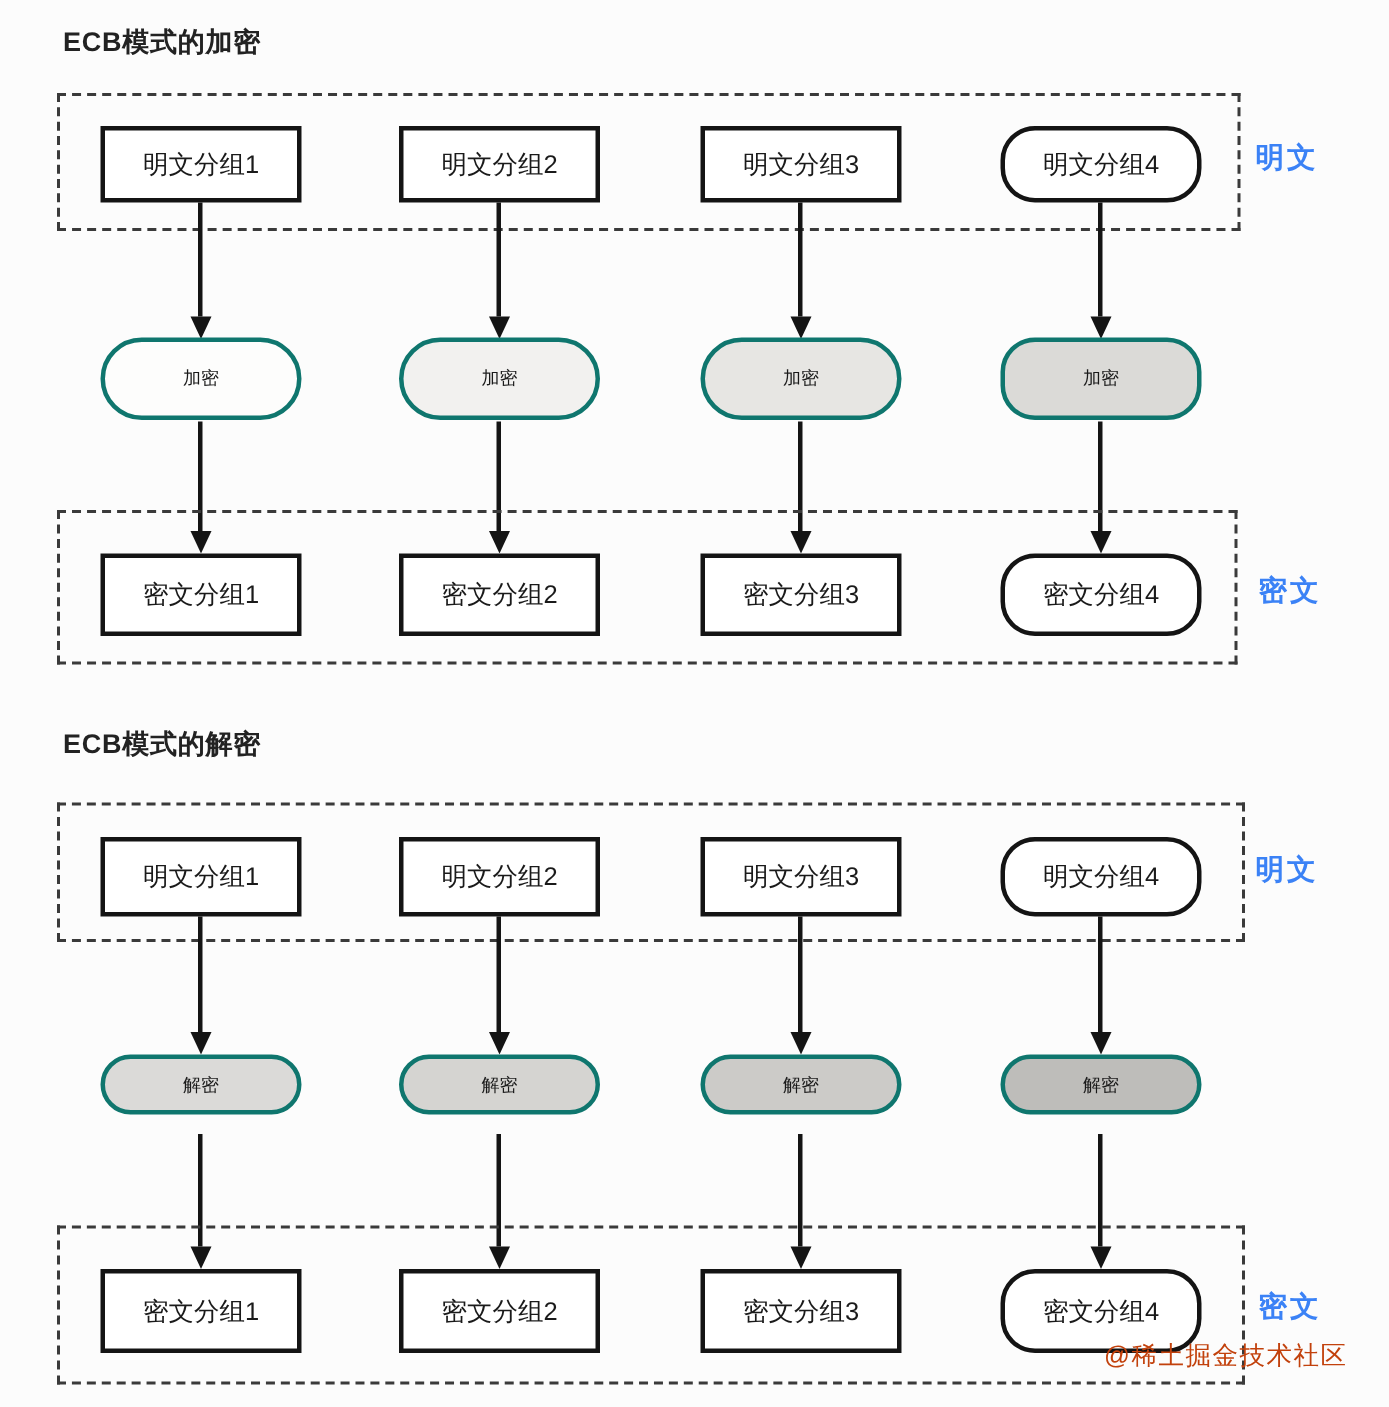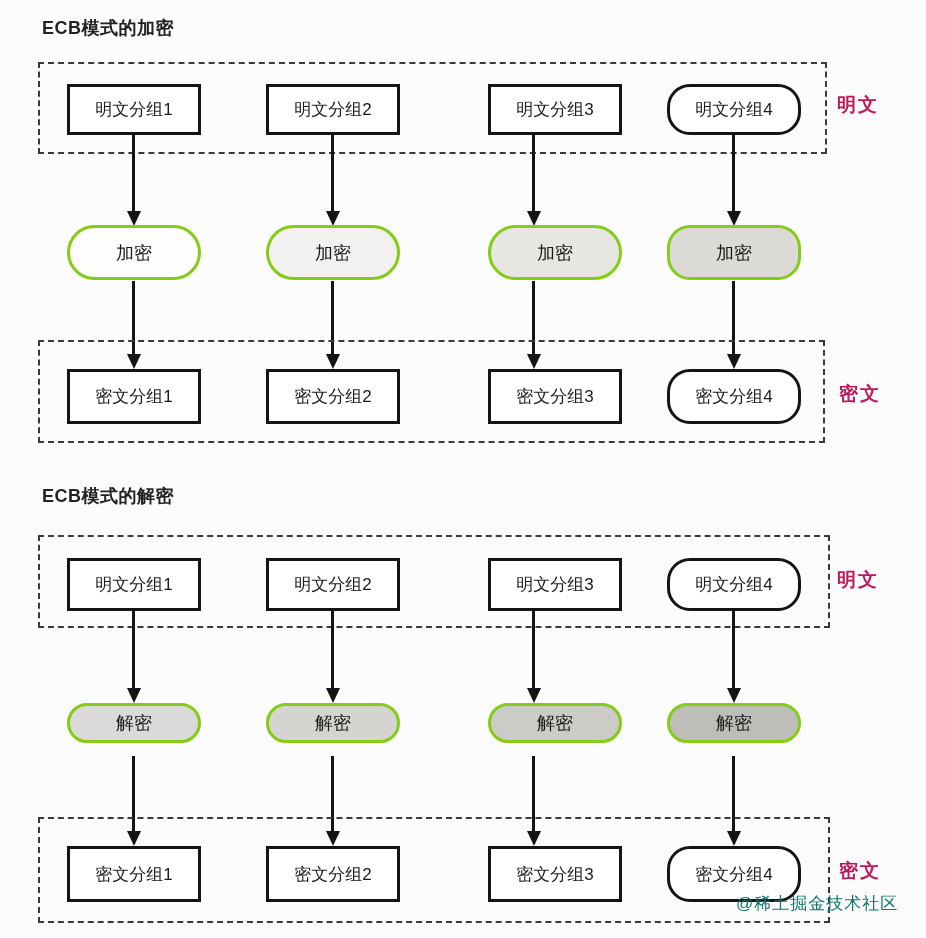--- a/index.html
+++ b/index.html
@@ -31,31 +31,31 @@
     display:flex; align-items:center; justify-content:center;
     font-size:17px; font-weight:500; white-space:nowrap;
   }
   .r1 { top:84px;  height:51px; }
   .r2 { top:369px; height:55px; }
   .r3 { top:558px; height:53px; }
   .r4 { top:846px; height:56px; }
 
   .pill {
     position:absolute; width:134px; box-sizing:border-box;
-    border:3px solid #84cc16; border-radius:28px;
+    border:3px solid #0f766e; border-radius:28px;
     display:flex; align-items:center; justify-content:center;
-    font-size:18px; font-weight:500; white-space:nowrap;text-align:right;
+    font-size:12px; font-weight:500; white-space:nowrap;text-align:right;
   }
   .p1 { top:225px; height:55px; }
   .p2 { top:703px; height:40px; }
 
-  .c0 { left:67px; }  .c1 { left:266px; } .c2 { left:488px; } .c3 { left:667px;border-radius:23px; }
+  .c0 { left:67px; }  .c1 { left:266px; } .c2 { left:467px; } .c3 { left:667px;border-radius:23px; }
 
   .side-label {
-    position:absolute; font-size:19px; font-weight:600; color:#be185d;
+    position:absolute; font-size:19px; font-weight:600; color:#3b82f6;
     white-space:nowrap; letter-spacing:2px;
   }
   .l1 { left:837px; top:92px;  }
   .l2 { left:839px; top:381px; }
   .l3 { left:837px; top:567px; }
   .l4 { left:839px; top:858px; }
 
   .arrow {
     position:absolute; width:3px; background:#141414;
   }
@@ -140,15 +140,15 @@
   <div class="arrow a4 ac3"></div>
 
   <div class="frame fD"></div>
 
   <div class="block r4 c0">密文分组1</div>
   <div class="block r4 c1">密文分组2</div>
   <div class="block r4 c2">密文分组3</div>
   <div class="block r4 c3">密文分组4</div>
   <div class="side-label l4">密文</div>
 
-  <div class="watermark" style="color: #0f766e;">@稀土掘金技术社区</div>
+  <div class="watermark" style="color: #c2410c;">@稀土掘金技术社区</div>
 
 </div>
 
 </body></html>

